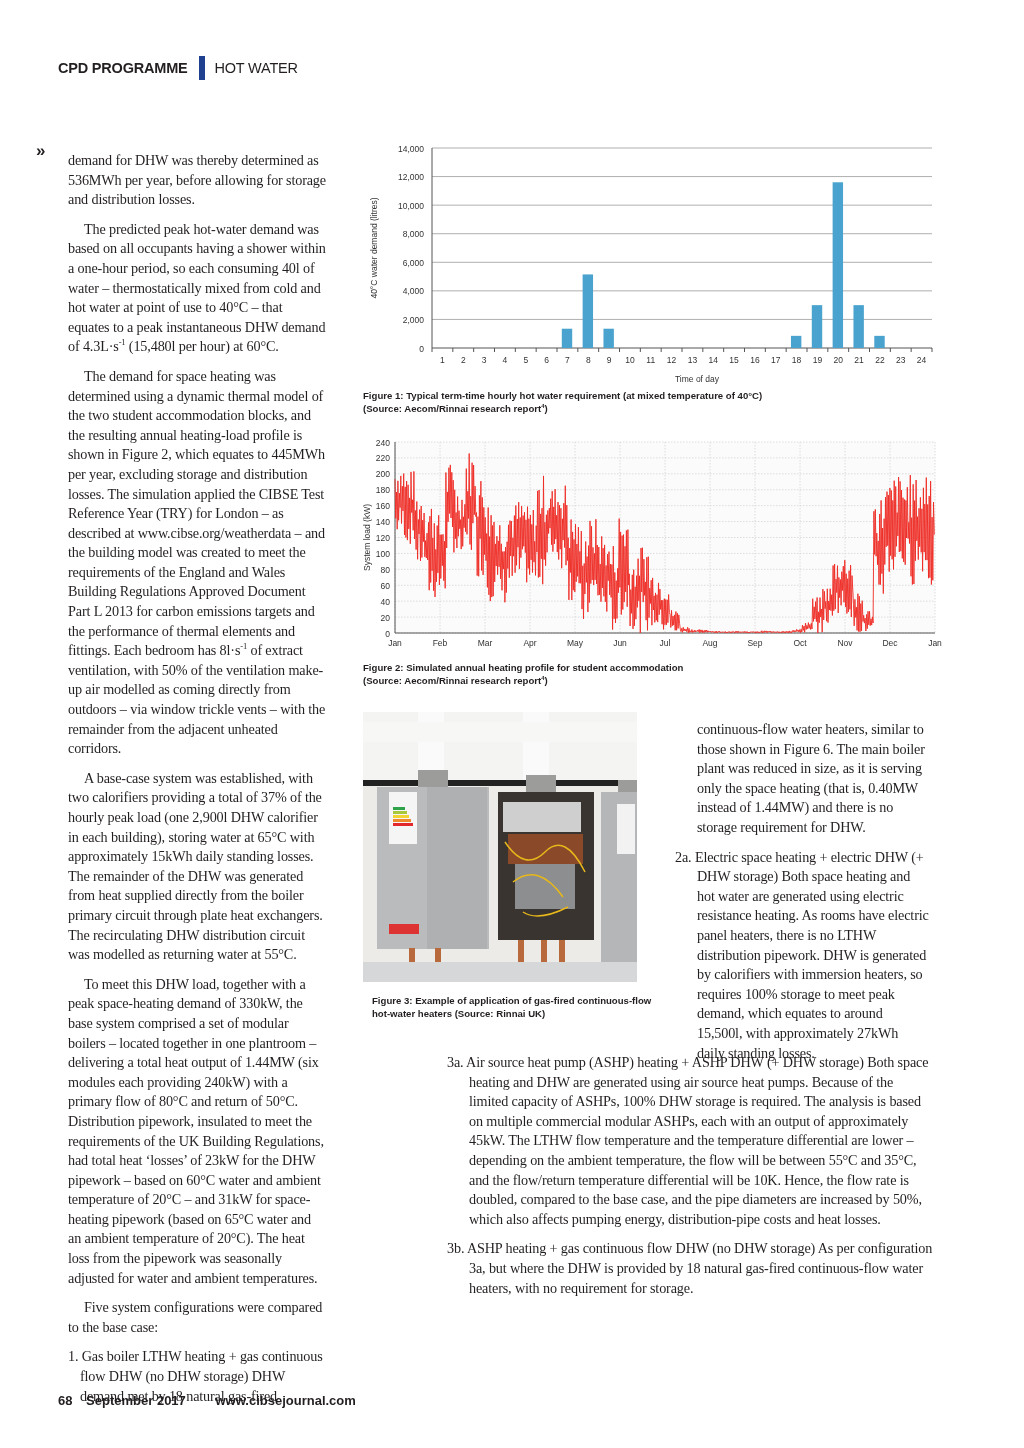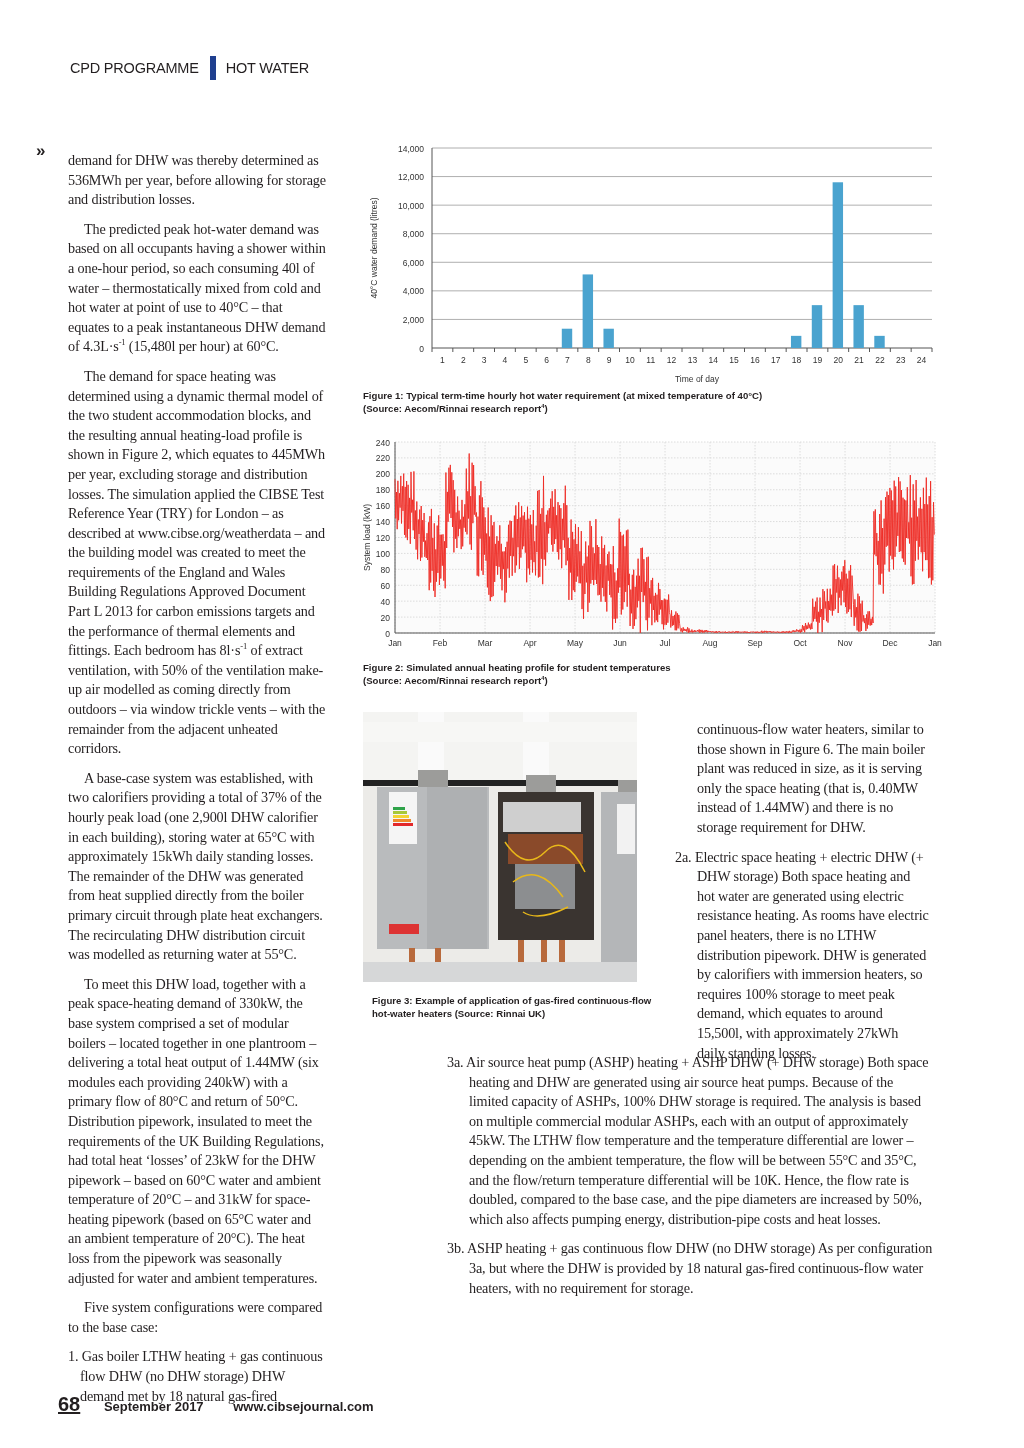--- a/index.html
+++ b/index.html
@@ -1,32 +1,32 @@
 <!DOCTYPE html>
 <html><head>
 <meta charset="utf-8">
 <style>
   html, body { margin:0; padding:0; background:#fff; }
   body { width:1024px; height:1448px; position:relative; overflow:hidden; font-family:"Liberation Serif","DejaVu Serif",serif; color:#231f20; }
   .hdr { position:absolute; top:56px; left:58px; display:flex; align-items:center; font-family:"Liberation Sans",sans-serif; font-size:14.5px; }
-  .hdr .prog { font-weight:normal; letter-spacing:-0.2px;margin-left:12px; }
+  .hdr .prog { font-weight:bold; letter-spacing:-0.2px; }
   .hdr .bar { display:inline-block; width:6px; height:24px; background:#1f3f8f; margin:0 10px 0 11px; }
   .hdr .sec { letter-spacing:-0.2px; }
   .col { position:absolute; font-size:14.2px; line-height:19.6px; letter-spacing:-0.15px; }
   .col p { margin:10px; }
   .col p.ind { text-indent:16px; }
   .chev { position:absolute; left:-22px; top:0; font-family:"Liberation Sans",sans-serif; font-weight:bold; font-size:17px; }
   .num { display:block; padding-left:12px; text-indent:-12px; }
   .num b, .b { font-weight:normal; }
   .right .num { padding-left:22px; text-indent:-22px; }
   .caption { position:absolute; font-family:"Liberation Sans",sans-serif; font-weight:bold; font-size:9.6px; line-height:12.5px; color:#231f20; }
   sup { font-size:0.6em; line-height:0; }
   svg text { font-family:"Liberation Sans",sans-serif; fill:#333; }
   .footer { position:absolute; left:58px; top:1393px; font-family:"Liberation Sans",sans-serif; font-weight:bold; font-size:13px; }
-  .footer .pg { font-size:20px; margin-right:20px;text-decoration:underline; }
+  .footer .pg { font-size:13px; margin-right:10px; }
   .footer .mo { margin-right:26px; }
   .photo { position:absolute; left:363px; top:712px; width:274px; height:270px; background:#f0f0ee; overflow:hidden; }
 </style>
 </head>
 <body>
 
 <div class="hdr">
   <span class="prog">CPD PROGRAMME</span>
   <span class="bar"></span>
   <span class="sec">HOT WATER</span>
@@ -181,21 +181,21 @@
     <text x="530" y="214" text-anchor="middle" font-size="8.5">Dec</text>
     <line x1="575" x2="575" y1="10" y2="201" stroke="#dcdcdc" stroke-dasharray="1.5,1.5"></line>
     <text x="575" y="214" text-anchor="middle" font-size="8.5">Jan</text>
     <line x1="35" x2="575" y1="201" y2="201" stroke="#555"></line>
     <line x1="35" x2="35" y1="10" y2="201" stroke="#555"></line>
     <path d="M35.0 47.2 L35.7 86.4 L36.5 60.0 L37.2 97.2 L37.9 48.8 L38.6 88.3 L39.4 61.2 L40.1 75.6 L40.8 43.9 L41.5 91.5 L42.3 54.2 L43.0 78.9 L43.7 41.6 L44.5 102.9 L45.2 54.9 L45.9 105.5 L46.6 49.0 L47.4 108.1 L48.1 52.8 L48.8 96.9 L49.6 65.9 L50.3 111.8 L51.0 39.9 L51.7 80.5 L52.5 67.8 L53.2 98.3 L53.9 39.4 L54.6 107.0 L55.4 78.5 L56.1 117.6 L56.8 69.5 L57.6 127.3 L58.3 87.5 L59.0 102.0 L59.7 77.6 L60.5 129.0 L61.2 74.0 L61.9 125.5 L62.7 88.1 L63.4 109.7 L64.1 81.0 L64.8 124.8 L65.6 108.6 L66.3 126.0 L67.0 101.2 L67.7 128.0 L68.5 90.4 L69.2 158.2 L69.9 84.2 L70.7 150.5 L71.4 76.9 L72.1 138.8 L72.8 105.9 L73.6 158.7 L74.3 91.3 L75.0 165.0 L75.8 117.4 L76.5 149.7 L77.2 93.6 L77.9 140.9 L78.7 83.3 L79.4 153.0 L80.1 102.7 L80.8 146.5 L81.6 102.7 L82.3 133.7 L83.0 102.3 L83.8 148.7 L84.5 109.3 L85.2 156.3 L85.9 40.5 L86.7 116.0 L87.4 59.9 L88.1 89.8 L88.9 35.7 L89.6 81.5 L90.3 32.9 L91.0 86.0 L91.8 40.3 L92.5 95.0 L93.2 48.2 L93.9 120.4 L94.7 57.8 L95.4 106.7 L96.1 80.5 L96.9 116.0 L97.6 64.5 L98.3 104.3 L99.0 78.7 L99.8 96.8 L100.5 87.6 L101.2 117.1 L102.0 67.9 L102.7 114.4 L103.4 84.8 L104.1 95.7 L104.9 72.3 L105.6 99.7 L106.3 36.6 L107.0 102.4 L107.8 59.3 L108.5 86.5 L109.2 21.5 L110.0 112.4 L110.7 64.2 L111.4 117.8 L112.1 30.7 L112.9 91.2 L113.6 33.0 L114.3 82.7 L115.1 54.2 L115.8 84.6 L116.5 80.5 L117.2 143.6 L118.0 84.6 L118.7 144.3 L119.4 63.4 L120.1 106.6 L120.9 49.1 L121.6 138.5 L122.3 65.4 L123.1 142.9 L123.8 75.4 L124.5 122.6 L125.2 85.4 L126.0 128.7 L126.7 101.5 L127.4 155.4 L128.2 75.5 L128.9 162.8 L129.6 104.6 L130.3 169.1 L131.1 83.2 L131.8 165.1 L132.5 93.5 L133.2 164.1 L134.0 90.0 L134.7 149.9 L135.4 111.9 L136.2 134.0 L136.9 104.2 L137.6 142.7 L138.3 108.9 L139.1 134.8 L139.8 93.3 L140.5 146.8 L141.3 111.8 L142.0 158.3 L142.7 119.6 L143.4 136.9 L144.2 119.4 L144.9 170.3 L145.6 115.1 L146.3 160.6 L147.1 109.7 L147.8 136.5 L148.5 92.8 L149.3 145.7 L150.0 88.6 L150.7 123.9 L151.4 89.1 L152.2 143.8 L152.9 105.9 L153.6 124.2 L154.4 83.6 L155.1 140.7 L155.8 73.5 L156.5 133.3 L157.3 87.0 L158.0 115.2 L158.7 70.2 L159.4 136.9 L160.2 85.5 L160.9 125.6 L161.6 74.1 L162.4 117.2 L163.1 83.6 L163.8 114.3 L164.5 80.1 L165.3 120.6 L166.0 87.8 L166.7 150.3 L167.5 74.7 L168.2 136.4 L168.9 86.7 L169.6 142.5 L170.4 83.0 L171.1 127.8 L171.8 92.4 L172.5 140.5 L173.3 78.1 L174.0 130.1 L174.7 109.3 L175.5 143.4 L176.2 93.7 L176.9 120.0 L177.6 58.9 L178.4 145.5 L179.1 58.0 L179.8 144.8 L180.6 81.9 L181.3 126.8 L182.0 76.2 L182.7 152.2 L183.5 43.9 L184.2 127.5 L184.9 90.2 L185.6 133.7 L186.4 82.8 L187.1 120.3 L187.8 78.5 L188.6 101.5 L189.3 76.2 L190.0 96.1 L190.7 66.7 L191.5 112.7 L192.2 59.2 L192.9 119.6 L193.7 74.9 L194.4 112.0 L195.1 57.2 L195.8 107.1 L196.6 83.3 L197.3 120.1 L198.0 70.1 L198.7 127.5 L199.5 73.3 L200.2 117.2 L200.9 76.2 L201.7 136.2 L202.4 86.8 L203.1 108.1 L203.8 71.2 L204.6 115.5 L205.3 53.7 L206.0 133.2 L206.8 73.2 L207.5 128.5 L208.2 105.7 L208.9 167.9 L209.7 116.0 L210.4 140.5 L211.1 87.5 L211.8 168.0 L212.6 99.9 L213.3 158.2 L214.0 107.4 L214.8 160.0 L215.5 92.2 L216.2 149.8 L216.9 112.0 L217.7 144.4 L218.4 95.1 L219.1 151.2 L219.9 119.4 L220.6 151.3 L221.3 99.1 L222.0 177.1 L222.8 133.8 L223.5 186.8 L224.2 131.5 L224.9 162.0 L225.7 109.5 L226.4 150.4 L227.1 124.6 L227.9 180.0 L228.6 113.6 L229.3 170.6 L230.0 88.9 L230.8 151.6 L231.5 94.2 L232.2 148.0 L233.0 115.4 L233.7 153.0 L234.4 121.4 L235.1 147.9 L235.9 87.2 L236.6 152.0 L237.3 113.0 L238.0 163.3 L238.8 115.0 L239.5 162.7 L240.2 132.1 L241.0 169.7 L241.7 104.4 L242.4 155.8 L243.1 116.2 L243.9 164.3 L244.6 112.9 L245.3 169.9 L246.1 133.5 L246.8 179.5 L247.5 122.1 L248.2 148.7 L249.0 119.6 L249.7 162.9 L250.4 132.1 L251.1 165.4 L251.9 132.5 L252.6 197.5 L253.3 114.1 L254.1 186.8 L254.8 140.5 L255.5 191.0 L256.2 148.6 L257.0 186.5 L257.7 136.4 L258.4 160.7 L259.2 86.6 L259.9 155.4 L260.6 99.9 L261.3 182.5 L262.1 103.6 L262.8 177.5 L263.5 102.6 L264.2 170.1 L265.0 114.3 L265.7 159.9 L266.4 98.5 L267.2 174.7 L267.9 97.6 L268.6 153.1 L269.3 141.8 L270.1 194.0 L270.8 157.6 L271.5 181.3 L272.3 142.8 L273.0 196.9 L273.7 137.7 L274.4 193.8 L275.2 154.8 L275.9 187.2 L276.6 143.7 L277.3 175.4 L278.1 126.7 L278.8 168.8 L279.5 143.8 L280.3 200.9 L281.0 116.0 L281.7 160.0 L282.4 115.7 L283.2 170.1 L283.9 127.2 L284.6 163.4 L285.4 149.9 L286.1 188.2 L286.8 125.3 L287.5 198.4 L288.3 124.7 L289.0 185.7 L289.7 156.2 L290.4 171.5 L291.2 148.2 L291.9 193.2 L292.6 145.9 L293.4 178.0 L294.1 163.8 L294.8 190.4 L295.5 160.9 L296.3 188.3 L297.0 162.7 L297.7 190.1 L298.5 150.9 L299.2 182.7 L299.9 157.1 L300.6 177.4 L301.4 168.1 L302.1 192.2 L302.8 168.3 L303.5 197.4 L304.3 166.7 L305.0 192.8 L305.7 167.5 L306.5 192.8 L307.2 167.8 L307.9 190.7 L308.6 162.5 L309.4 180.5 L310.1 182.9 L310.8 195.5 L311.5 178.3 L312.3 193.8 L313.0 184.0 L313.7 193.1 L314.5 182.9 L315.2 198.3 L315.9 179.5 L316.6 198.3 L317.4 181.3 L318.1 196.4 L318.8 182.9 L319.6 191.7 L320.3 197.2 L321.0 199.6 L321.7 196.3 L322.5 200.4 L323.2 195.3 L323.9 199.0 L324.6 196.9 L325.4 198.9 L326.1 197.2 L326.8 199.7 L327.6 195.3 L328.3 200.8 L329.0 196.4 L329.7 200.2 L330.5 198.8 L331.2 200.2 L331.9 197.5 L332.7 200.4 L333.4 198.8 L334.1 200.1 L334.8 198.0 L335.6 200.0 L336.3 198.8 L337.0 199.6 L337.7 198.0 L338.5 199.7 L339.2 197.4 L339.9 200.9 L340.7 197.9 L341.4 199.9 L342.1 197.9 L342.8 200.7 L343.6 198.8 L344.3 200.4 L345.0 198.0 L345.8 200.0 L346.5 198.0 L347.2 200.4 L347.9 198.7 L348.7 199.9 L349.4 199.0 L350.1 199.9 L350.8 199.1 L351.6 200.4 L352.3 199.3 L353.0 200.3 L353.8 199.6 L354.5 200.5 L355.2 199.3 L355.9 200.9 L356.7 199.1 L357.4 200.7 L358.1 199.7 L358.9 199.9 L359.6 199.0 L360.3 200.7 L361.0 200.0 L361.8 200.3 L362.5 200.0 L363.2 200.5 L363.9 199.7 L364.7 200.7 L365.4 199.5 L366.1 200.9 L366.9 200.0 L367.6 201.0 L368.3 199.6 L369.0 200.4 L369.8 199.7 L370.5 201.0 L371.2 199.7 L372.0 200.8 L372.7 199.4 L373.4 199.9 L374.1 199.7 L374.9 201.0 L375.6 199.4 L376.3 200.4 L377.0 199.0 L377.8 200.9 L378.5 199.4 L379.2 200.5 L380.0 199.6 L380.7 200.5 L381.4 200.1 L382.1 200.6 L382.9 199.6 L383.6 200.5 L384.3 199.4 L385.1 200.8 L385.8 199.5 L386.5 200.5 L387.2 199.6 L388.0 201.0 L388.7 200.0 L389.4 200.8 L390.1 199.8 L390.9 200.5 L391.6 199.7 L392.3 200.4 L393.1 199.4 L393.8 200.4 L394.5 200.0 L395.2 200.9 L396.0 199.6 L396.7 200.8 L397.4 199.6 L398.2 200.8 L398.9 199.8 L399.6 200.8 L400.3 199.9 L401.1 200.3 L401.8 198.7 L402.5 201.0 L403.2 199.3 L404.0 200.7 L404.7 198.8 L405.4 199.9 L406.2 198.9 L406.9 200.8 L407.6 199.3 L408.3 200.2 L409.1 199.1 L409.8 200.1 L410.5 199.1 L411.3 200.7 L412.0 199.5 L412.7 200.5 L413.4 199.5 L414.2 200.5 L414.9 199.6 L415.6 200.6 L416.3 200.1 L417.1 200.4 L417.8 199.4 L418.5 200.9 L419.3 199.8 L420.0 200.7 L420.7 199.9 L421.4 200.9 L422.2 199.3 L422.9 200.7 L423.6 199.4 L424.4 200.8 L425.1 199.5 L425.8 200.8 L426.5 199.4 L427.3 200.5 L428.0 199.3 L428.7 200.9 L429.4 198.9 L430.2 200.8 L430.9 199.6 L431.6 200.8 L432.4 198.6 L433.1 199.9 L433.8 198.2 L434.5 200.1 L435.3 198.7 L436.0 199.9 L436.7 197.3 L437.5 199.3 L438.2 198.1 L438.9 200.1 L439.6 197.7 L440.4 200.7 L441.1 197.2 L441.8 200.0 L442.5 193.1 L443.3 198.4 L444.0 194.1 L444.7 200.3 L445.5 191.0 L446.2 197.5 L446.9 193.4 L447.6 196.8 L448.4 190.6 L449.1 196.3 L449.8 192.5 L450.6 197.5 L451.3 191.3 L452.0 197.0 L452.7 166.7 L453.5 189.4 L454.2 174.9 L454.9 186.9 L455.6 169.6 L456.4 189.6 L457.1 165.5 L457.8 200.9 L458.6 179.8 L459.3 190.7 L460.0 165.6 L460.7 185.1 L461.5 177.0 L462.2 200.1 L462.9 157.1 L463.7 188.0 L464.4 159.3 L465.1 176.6 L465.8 169.4 L466.6 189.2 L467.3 156.8 L468.0 190.6 L468.7 169.0 L469.5 177.9 L470.2 156.7 L470.9 178.7 L471.7 162.7 L472.4 183.5 L473.1 133.5 L473.8 178.7 L474.6 132.1 L475.3 177.1 L476.0 147.1 L476.8 160.6 L477.5 133.7 L478.2 181.0 L478.9 145.4 L479.7 165.6 L480.4 147.5 L481.1 173.3 L481.8 139.7 L482.6 158.5 L483.3 134.2 L484.0 170.3 L484.8 128.2 L485.5 175.0 L486.2 141.7 L486.9 181.5 L487.7 146.7 L488.4 179.9 L489.1 138.7 L489.9 177.3 L490.6 133.1 L491.3 185.0 L492.0 143.6 L492.8 158.0 L493.5 172.7 L494.2 193.8 L494.9 167.3 L495.7 185.4 L496.4 175.2 L497.1 198.4 L497.9 161.7 L498.6 199.5 L499.3 164.3 L500.0 199.8 L500.8 171.6 L501.5 198.9 L502.2 168.7 L503.0 189.5 L503.7 183.3 L504.4 191.1 L505.1 186.1 L505.9 199.0 L506.6 182.4 L507.3 196.6 L508.0 179.3 L508.8 192.8 L509.5 179.3 L510.2 193.6 L511.0 186.8 L511.7 193.1 L512.4 184.9 L513.1 191.0 L513.9 79.3 L514.6 122.4 L515.3 77.4 L516.1 124.2 L516.8 101.1 L517.5 132.7 L518.2 108.9 L519.0 152.5 L519.7 82.0 L520.4 152.7 L521.1 68.4 L521.9 141.6 L522.6 96.0 L523.3 161.6 L524.1 86.7 L524.8 132.5 L525.5 65.2 L526.2 114.8 L527.0 59.6 L527.7 113.6 L528.4 63.1 L529.2 139.6 L529.9 56.0 L530.6 123.6 L531.3 58.5 L532.1 127.3 L532.8 68.4 L533.5 137.4 L534.2 48.7 L535.0 124.8 L535.7 54.5 L536.4 114.3 L537.2 80.6 L537.9 103.9 L538.6 45.1 L539.3 120.0 L540.1 49.4 L540.8 119.2 L541.5 58.1 L542.3 126.4 L543.0 65.7 L543.7 129.9 L544.4 67.5 L545.2 132.7 L545.9 68.4 L546.6 106.0 L547.3 55.2 L548.1 106.5 L548.8 90.3 L549.5 111.5 L550.3 43.1 L551.0 144.3 L551.7 85.7 L552.4 152.5 L553.2 52.3 L553.9 152.0 L554.6 68.6 L555.4 128.8 L556.1 48.0 L556.8 108.8 L557.5 84.7 L558.3 127.6 L559.0 76.3 L559.7 114.7 L560.4 65.4 L561.2 120.3 L561.9 76.8 L562.6 139.3 L563.4 55.8 L564.1 120.1 L564.8 72.1 L565.5 128.1 L566.3 45.6 L567.0 128.1 L567.7 72.5 L568.5 146.2 L569.2 64.1 L569.9 145.6 L570.6 49.1 L571.4 152.5 L572.1 85.2 L572.8 148.3 L573.5 70.2 L574.3 102.7" fill="none" stroke="#ee2a24" stroke-width="0.9"></path>
     <text x="0" y="0" text-anchor="middle" font-size="8.5" transform="translate(10,105.5) rotate(-90)">System load (kW)</text>
   </svg>
 
 <div class="caption" style="left:363px; top:662px; width:460px;">
-  <div>Figure 2: Simulated annual heating profile for student temperatures</div>
+  <div>Figure 2: Simulated annual heating profile for student accommodation</div>
   <div><span>(Source: Aecom/Rinnai research report</span><sup>4</sup><span>)</span></div>
 </div>
 
 <div class="photo">
   <svg width="274" height="270" viewBox="0 0 274 270">
     <rect x="0" y="0" width="274" height="270" fill="#ecebe8"></rect>
     <rect x="0" y="0" width="274" height="70" fill="#f4f4f2"></rect>
     <rect x="55" y="0" width="26" height="70" fill="#fafafa"></rect>
     <rect x="160" y="0" width="26" height="70" fill="#fafafa"></rect>
     <rect x="0" y="10" width="274" height="20" fill="#f7f7f5"></rect>

